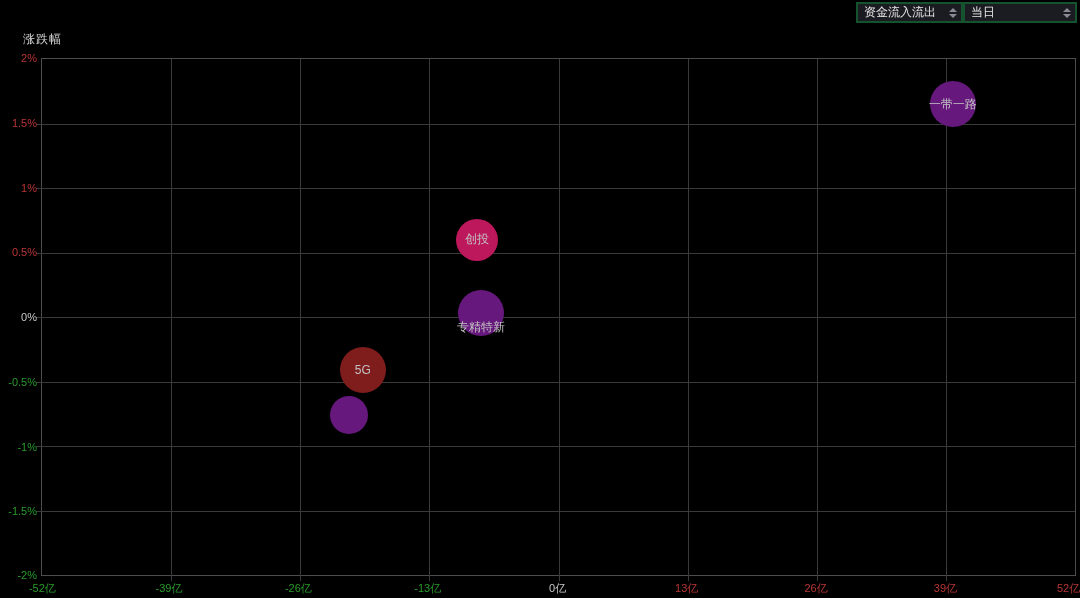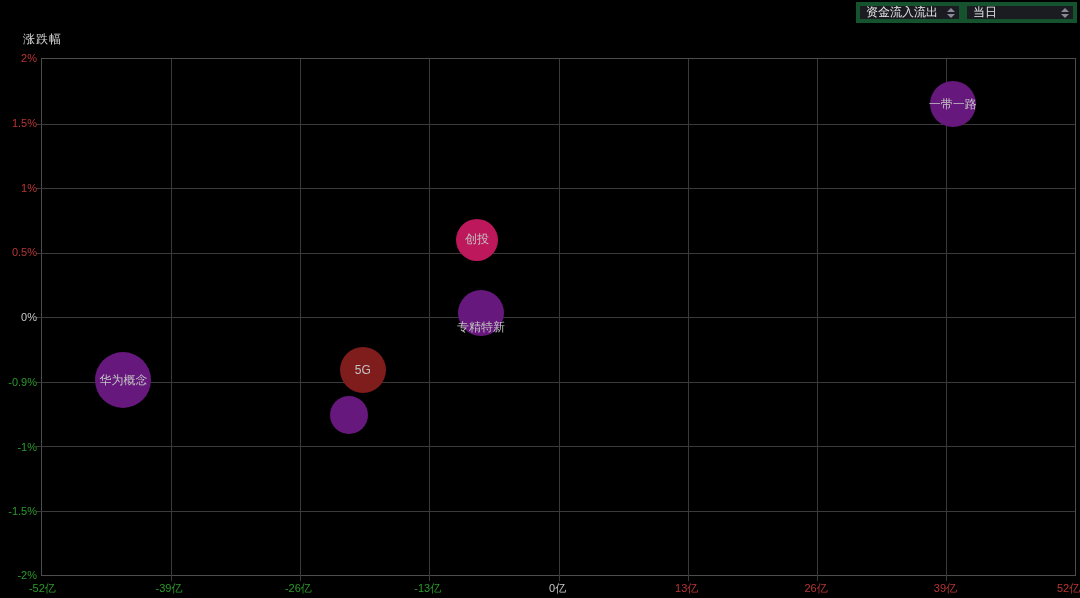--- a/index.html
+++ b/index.html
@@ -8,21 +8,21 @@
     background: #000;
     font-family: "Liberation Sans", sans-serif;
     position: relative;
   }
   .topbar {
     position: absolute; left: 0; top: 0; right: 0; height: 26px;
     background: #000;
   }
   .dropdown {
     position: absolute; top: 2px; height: 21px;
-    background: #1b1b22; border: 4px solid #14532d;
+    background: #1b1b22; border: 2px solid #14532d;
     color: #e6e6e6; font-size: 12px;
     display: flex; align-items: center;
     padding: 0 4px 0 6px; cursor: pointer; margin-left: 8px;
   }
   .dropdown.metric { right: 117px; width: 107px; }
   .dropdown.period { right: 3px; width: 114px; }
   .dd-label { flex: 1; white-space: nowrap; overflow: hidden; }
   .chevron { display: flex; flex-direction: column; align-items: center; gap: 2px; margin-left: 2px; }
   .chevron i { display: block; width: 0; height: 0; border-left: 4px solid transparent; border-right: 4px solid transparent; }
   .chevron i.up { border-bottom: 4px solid #8a8a95; }
@@ -90,44 +90,41 @@
     <div class="vgrid" style="left: 62.5%; background: rgb(58, 58, 58);"></div>
     <div class="vgrid" style="left: 75%; background: rgb(58, 58, 58);"></div>
     <div class="vgrid" style="left: 87.5%; background: rgb(58, 58, 58);"></div>
     <div class="hgrid" style="top: 12.5%; background: rgb(58, 58, 58);"></div>
     <div class="hgrid" style="top: 25%; background: rgb(58, 58, 58);"></div>
     <div class="hgrid" style="top: 37.5%; background: rgb(58, 58, 58);"></div>
     <div class="hgrid" style="top: 50%; background: rgb(58, 58, 58);"></div>
     <div class="hgrid" style="top: 62.5%; background: rgb(58, 58, 58);"></div>
     <div class="hgrid" style="top: 75%; background: rgb(58, 58, 58);"></div>
     <div class="hgrid" style="top: 87.5%; background: rgb(58, 58, 58);"></div>
-    <div class="bubble" style="height: 56px; width: 56px; left: calc(7.88462% - 28px); top: calc(62.25% - 28px); background: rgb(102, 24, 125);">
-      <span style="color: rgb(195, 195, 195);">华为概念</span>
-    </div>
     <div class="bubble" style="height: 38px; width: 38px; left: calc(29.7115% - 19px); top: calc(69% - 19px); background: rgb(102, 24, 125);"></div>
     <div class="bubble" style="height: 46px; width: 46px; left: calc(31.0577% - 23px); top: calc(60.25% - 23px); background: #7f1d1d; align-items: center;">
       <span style="color: rgb(195, 195, 195);">5G</span>
     </div>
     <div class="bubble" style="height: 42px; width: 42px; left: calc(42.1154% - 21px); top: calc(35% - 21px); background: #be185d;">
       <span style="color: rgb(195, 195, 195);">创投</span>
     </div>
     <div class="bubble" style="height: 46px; width: 46px; left: calc(42.5% - 23px); top: calc(49.25% - 23px); background: rgb(102, 24, 125); align-items: flex-end;">
       <span style="color: rgb(195, 195, 195);">专精特新</span>
     </div>
     <div class="bubble" style="height: 46px; width: 46px; left: calc(88.1731% - 23px); top: calc(8.75% - 23px); background: rgb(102, 24, 125);">
       <span style="color: rgb(195, 195, 195);">一带一路</span>
     </div>
   </div>
 <div class="ylabels" id="ylabels">
     <span class="ylab" style="top: 0%; color: rgb(185, 53, 53);">2%</span>
     <span class="ylab" style="top: 12.5%; color: rgb(185, 53, 53);">1.5%</span>
     <span class="ylab" style="top: 25%; color: rgb(185, 53, 53);">1%</span>
     <span class="ylab" style="top: 37.5%; color: rgb(185, 53, 53);">0.5%</span>
     <span class="ylab" style="top: 50%; color: rgb(200, 200, 200);">0%</span>
-    <span class="ylab" style="top: 62.5%; color: rgb(42, 154, 42);">-0.9%</span>
+    <span class="ylab" style="top: 62.5%; color: rgb(42, 154, 42);">-0.5%</span>
     <span class="ylab" style="top: 75%; color: rgb(42, 154, 42);">-1%</span>
     <span class="ylab" style="top: 87.5%; color: rgb(42, 154, 42);">-1.5%</span>
     <span class="ylab last" style="top: 100%; color: rgb(42, 154, 42);">-2%</span>
   </div>
 <div class="xlabels" id="xlabels">
     <span class="xlab first" style="left: 0%; color: rgb(42, 154, 42);">-52亿</span>
     <span class="xlab" style="left: 12.5%; color: rgb(42, 154, 42);">-39亿</span>
     <span class="xlab" style="left: 25%; color: rgb(42, 154, 42);">-26亿</span>
     <span class="xlab" style="left: 37.5%; color: rgb(42, 154, 42); margin-top: 24px;">-13亿</span>
     <span class="xlab" style="left: 50%; color: rgb(200, 200, 200);">0亿</span>

